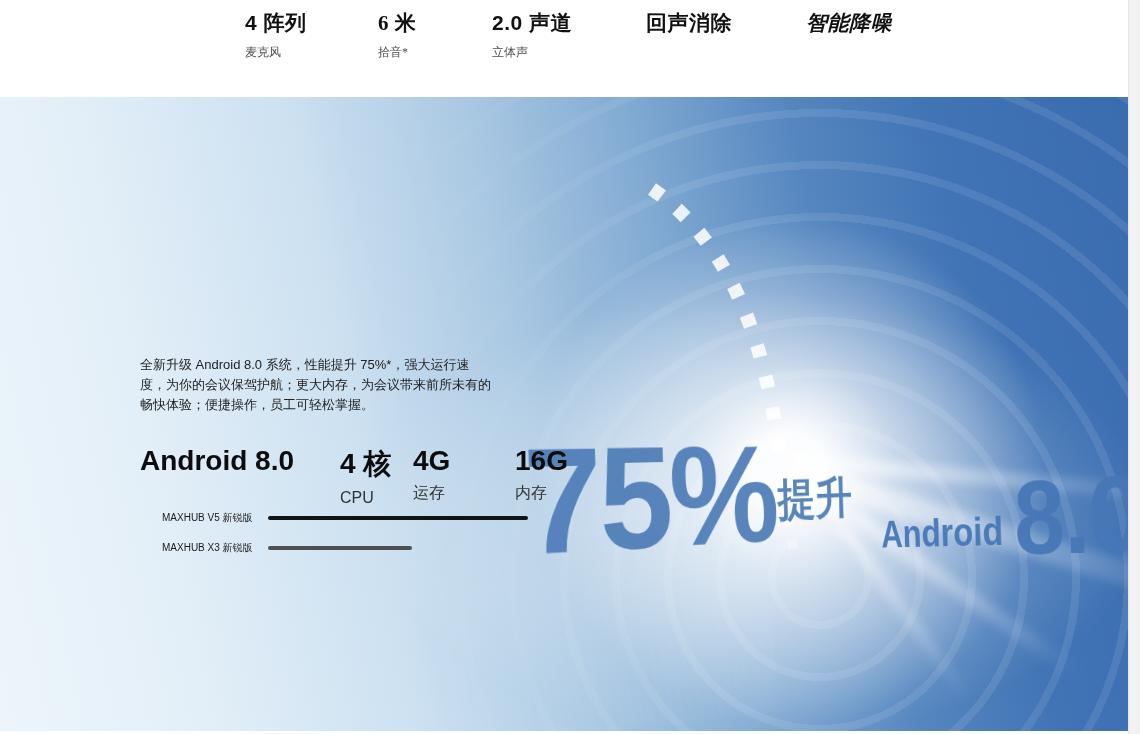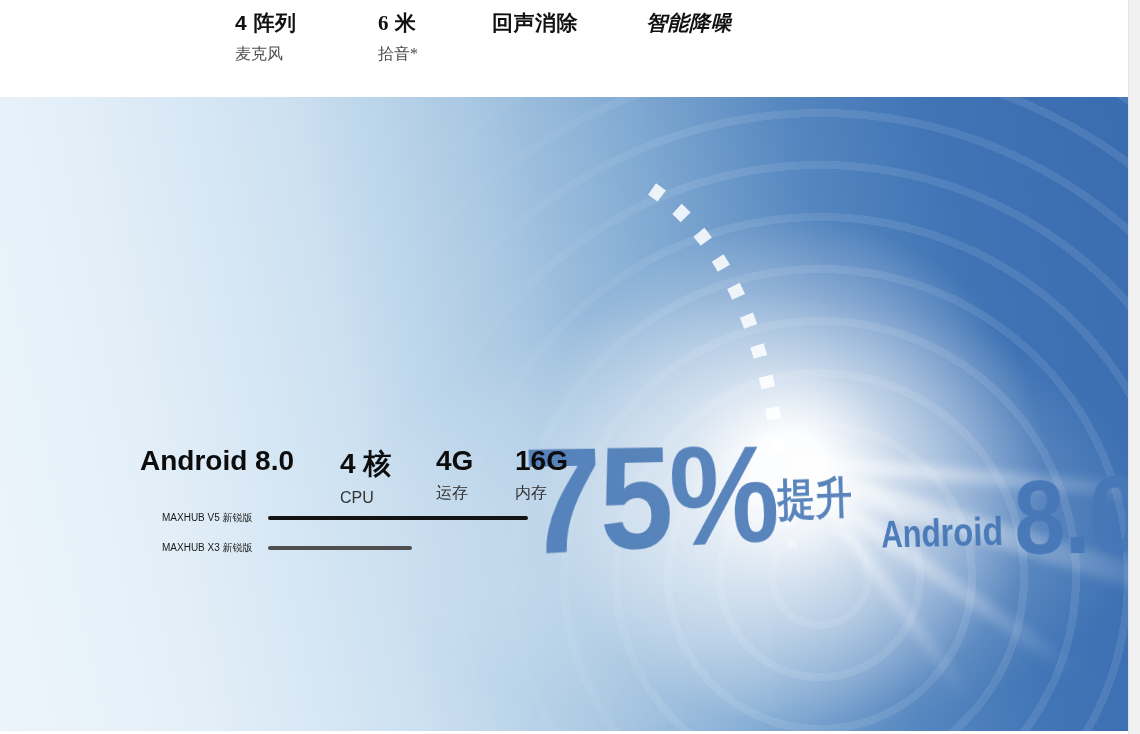--- a/index.html
+++ b/index.html
@@ -7,25 +7,25 @@
     width:1140px;height:734px;position:relative;overflow:hidden;
     background:#ffffff;
     font-family:"Liberation Sans","DejaVu Sans",sans-serif;
     -webkit-font-smoothing:antialiased;
   }
 
   
   .topbar{position:absolute;left:0;top:0;width:1128px;height:97px;background:#fff;}
   .hspec{position:absolute;top:9px;}
   .hspec .v{font-size:21px;font-weight:700;color:#111;letter-spacing:.5px;white-space:nowrap;}
-  .hspec .l{font-size:16px;color:#4d4d4d;margin-top:7px;white-space:nowrap;}
-  .hspec:nth-of-type(1){left:235px;}
+  .hspec .l{font-size:12px;color:#4d4d4d;margin-top:7px;white-space:nowrap;}
+  .hspec:nth-of-type(1){left:245px;}
   .hspec:nth-of-type(2){left:378px;font-family:Liberation Serif, serif;}
   .hspec:nth-of-type(3){left:492px;}
-  .hspec:nth-of-type(4){left:646px;font-style:italic;}
+  .hspec:nth-of-type(4){left:646px;}
   .hspec:nth-of-type(5){left:806px;font-style:italic;}
 
   
   .hero{
     position:absolute;left:0;top:97px;width:1128px;height:634px;overflow:hidden;
     background:linear-gradient(78deg,#edf5fb 0%,#e3eff8 16%,#cde1f1 33%,#abc9e3 47%,
                #82abd3 60%,#5586bf 73%,#4074b5 84%,#3a6cb0 100%);
   }
   .hero .layer{position:absolute;inset:0;pointer-events:none;}
   .rings{
@@ -76,21 +76,21 @@
   .wm-android .ver{font-size:112px;letter-spacing:-2px;}
 
   
   .hero-title{position:absolute;left:140px;top:198px;font-size:31px;font-weight:700;
               color:#0f0f0f;letter-spacing:1px;}
   .hero-desc{position:absolute;left:140px;top:258px;width:352px;font-size:13px;
              line-height:20px;color:#222;}
   .hero-spec{position:absolute;top:348px;}
   .hero-spec .v{font-size:28px;font-weight:700;color:#0c0c0c;white-space:nowrap;}
   .hero-spec .l{font-size:16px;color:#333;margin-top:6px;white-space:nowrap;}
-  .hs1{left:140px;} .hs2{left:340px;} .hs3{left:436px;} .hs4{left:515px;}
+  .hs1{left:140px;} .hs2{left:340px;} .hs3{left:413px;} .hs4{left:515px;}
 
   .cmp-row{position:absolute;left:140px;height:16px;}
   .cmp1{top:414px;} .cmp2{top:444px;}
   .cmp-label{position:absolute;left:22px;top:0;font-size:10px;color:#1a1a1a;white-space:nowrap;}
   .cmp-bar{position:absolute;left:128px;top:5px;height:4px;border-radius:2px;}
 
   
   .scrollbar{position:absolute;right:0;top:0;width:12px;height:734px;background:#f1f1f1;
              border-left:1px solid #e6e6e6;box-sizing:border-box;}
   .bottom-strip{position:absolute;left:0;top:731px;width:1128px;height:3px;background:#fff;}
@@ -99,20 +99,24 @@
 <body>
 
 <div class="topbar">
   <div class="hspec">
     <div class="v">4 阵列</div>
     <div class="l">麦克风</div>
   </div>
   <div class="hspec">
     <div class="v">6 米</div>
     <div class="l">拾音*</div>
+  </div>
+  <div class="hspec">
+    <div class="v">2.0 声道</div>
+    <div class="l">立体声</div>
   </div>
   <div class="hspec">
     <div class="v">回声消除</div>
   </div>
   <div class="hspec">
     <div class="v">智能降噪</div>
   </div>
 </div>
 
 <div class="hero">
@@ -133,20 +137,21 @@
     </g>
   </svg>
 
   <div class="wm wm-75">
     <span class="big">75%</span><span class="small">提升</span>
   </div>
   <div class="wm wm-android">
     <span class="word">Android</span><span class="ver">8.0</span>
   </div>
 
+  <div class="hero-desc">全新升级 Android 8.0 系统，性能提升 75%*，强大运行速度，为你的会议保驾护航；更大内存，为会议带来前所未有的畅快体验；便捷操作，员工可轻松掌握。</div>
 
   <div class="hero-spec hs1">
     <div class="v">Android 8.0</div>
   </div>
   <div class="hero-spec hs2">
     <div class="v">4 核</div>
     <div class="l">CPU</div>
   </div>
   <div class="hero-spec hs3">
     <div class="v">4G</div>

